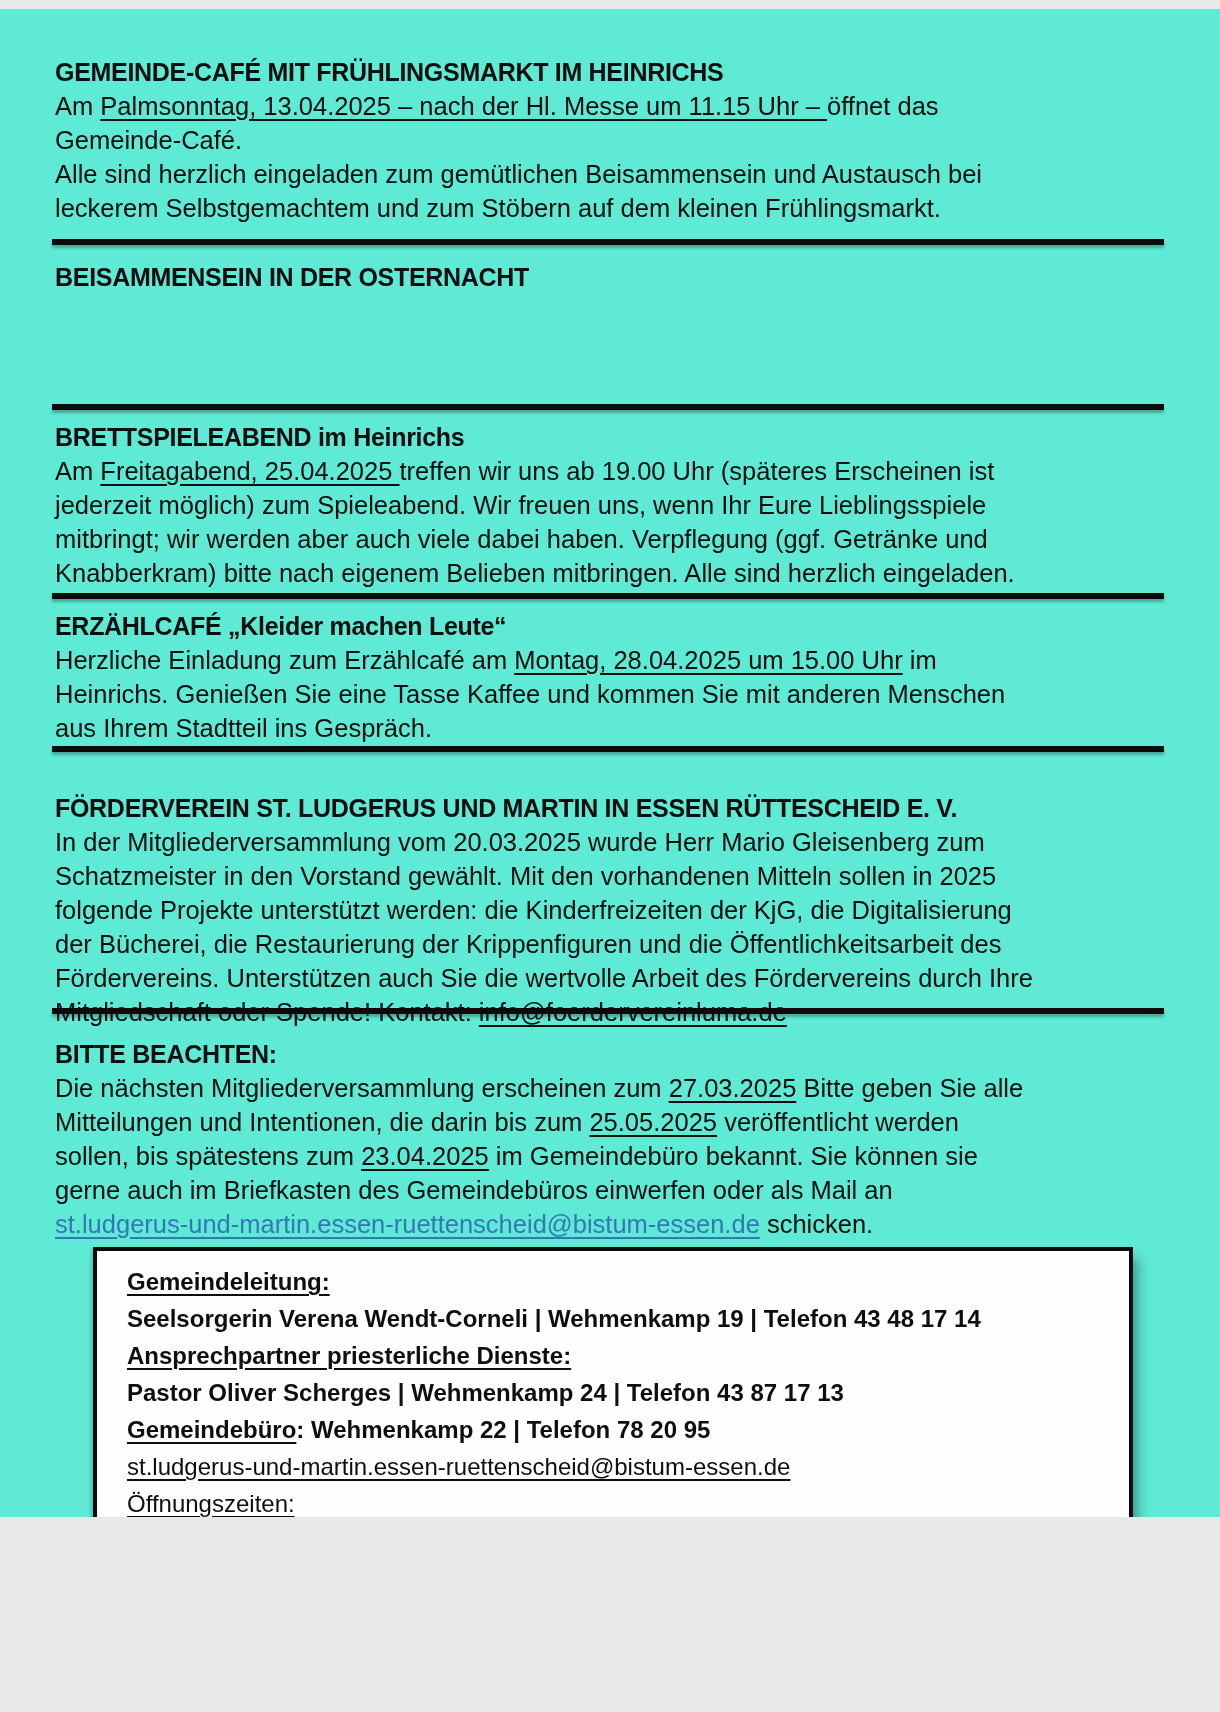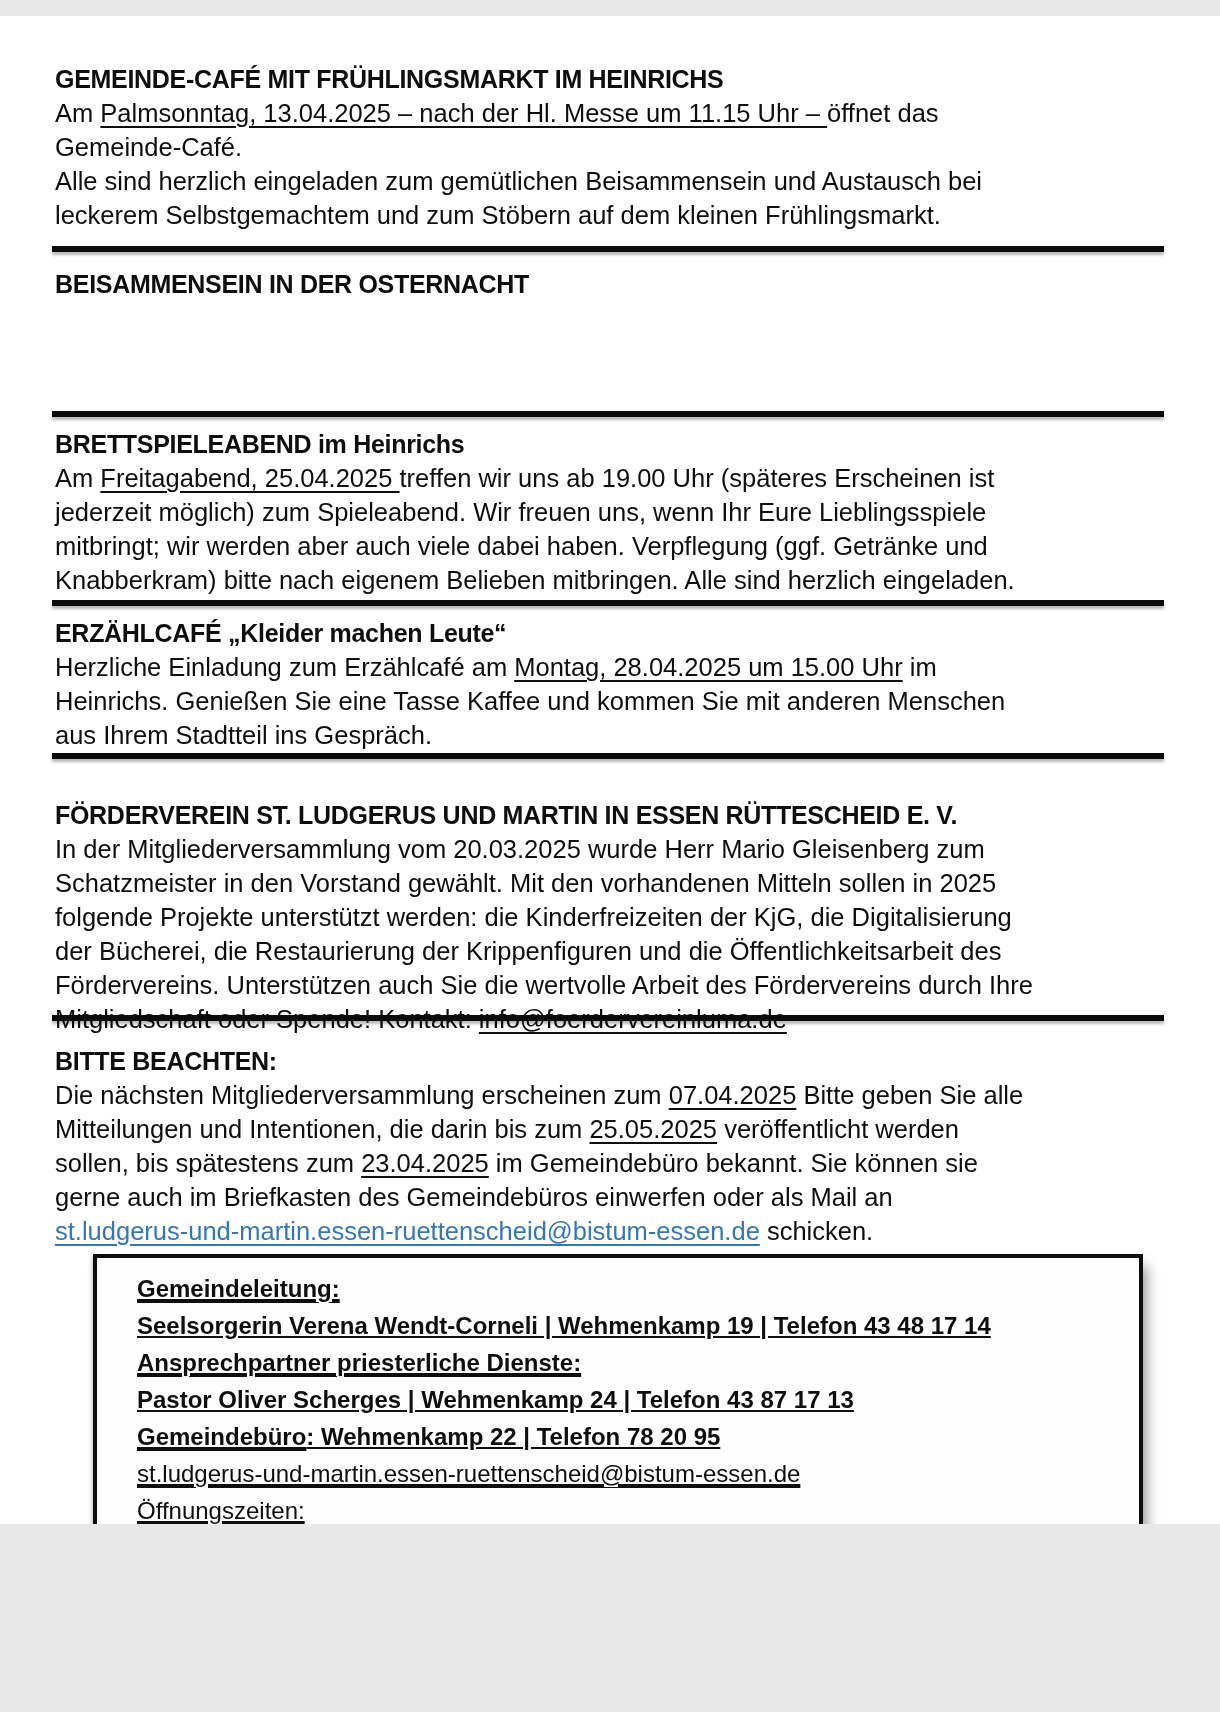--- a/index.html
+++ b/index.html
@@ -5,22 +5,22 @@
 <style>
   html, body {
     margin: 0;
     padding: 0;
     background: #e8e8e8;
   }
   .page {
     position: relative;
     width: 1220px;
     height: 1508px;
-    margin: 16px auto;
-    background: #ffffff;
+    margin: 9px auto;
+    background: #5eead4;
     color: #0e0e0e;
     font-family: "Liberation Sans", "DejaVu Sans", sans-serif;
     overflow: hidden;
   }
   .sec {
     position: absolute;
     left: 55px;
     width: 1120px;
   }
   .sec h2 {
@@ -59,23 +59,22 @@
     background: #0b0b0b;
     box-shadow: 0 3px 3px rgba(0,0,0,0.28);
   }
   .contact-box {
     position: absolute;
     left: 93px;
     top: 1238px;
     width: 992px;
     border: 4px solid #0c0c0c;
     background: #fefefe;
-    padding: 12px 10px 10px 40px;
+    padding: 12px 10px 10px 30px;
     box-shadow: 6px 10px 12px -2px rgba(0,0,0,0.40), -2px 2px 3px rgba(0,0,0,0.15);
-    text-decoration: underline;
   }
   .box-line {
     font-size: 24px;
     line-height: 37px;
     white-space: pre;
   }
   .footer {
     position: absolute;
     top: 1593px;
     left: 0;
@@ -135,21 +134,21 @@
 folgende Projekte unterstützt werden: die Kinderfreizeiten der KjG, die Digitalisierung
 der Bücherei, die Restaurierung der Krippenfiguren und die Öffentlichkeitsarbeit des
 Fördervereins. Unterstützen auch Sie die wertvolle Arbeit des Fördervereins durch Ihre
 Mitgliedschaft oder Spende! Kontakt: </span><span class="u">info@foerdervereinluma.de</span></p>
   </section>
 
   <div class="rule" style="top:999px"></div>
 
   <section class="sec" style="top:1028px">
     <h2>BITTE BEACHTEN:</h2>
-    <p class="body"><span>Die nächsten Mitgliederversammlung erscheinen zum </span><span class="u">07.04.2025</span><span> Bitte geben Sie alle
+    <p class="body"><span>Die nächsten Mitgliederversammlung erscheinen zum </span><span class="u">27.03.2025</span><span> Bitte geben Sie alle
 Mitteilungen und Intentionen, die darin bis zum </span><span class="u">25.05.2025</span><span> veröffentlicht werden
 sollen, bis spätestens zum </span><span class="u">23.04.2025</span><span> im Gemeindebüro bekannt. Sie können sie
 gerne auch im Briefkasten des Gemeindebüros einwerfen oder als Mail an
 </span><span class="link">st.ludgerus-und-martin.essen-ruettenscheid@bistum-essen.de</span><span> schicken.</span></p>
   </section>
 
   <div class="contact-box">
     <div class="box-line"><span class="u b">Gemeindeleitung:</span></div>
     <div class="box-line"><span class="b">Seelsorgerin Verena Wendt-Corneli | Wehmenkamp 19 | Telefon 43 48 17 14</span></div>
     <div class="box-line"><span class="u b">Ansprechpartner priesterliche Dienste:</span></div>

